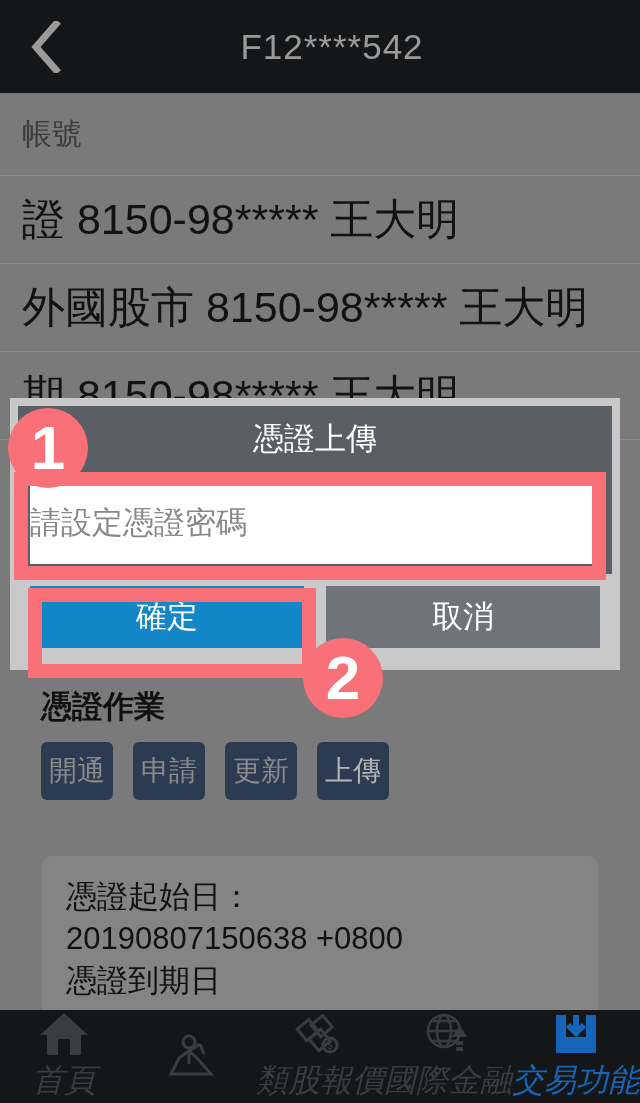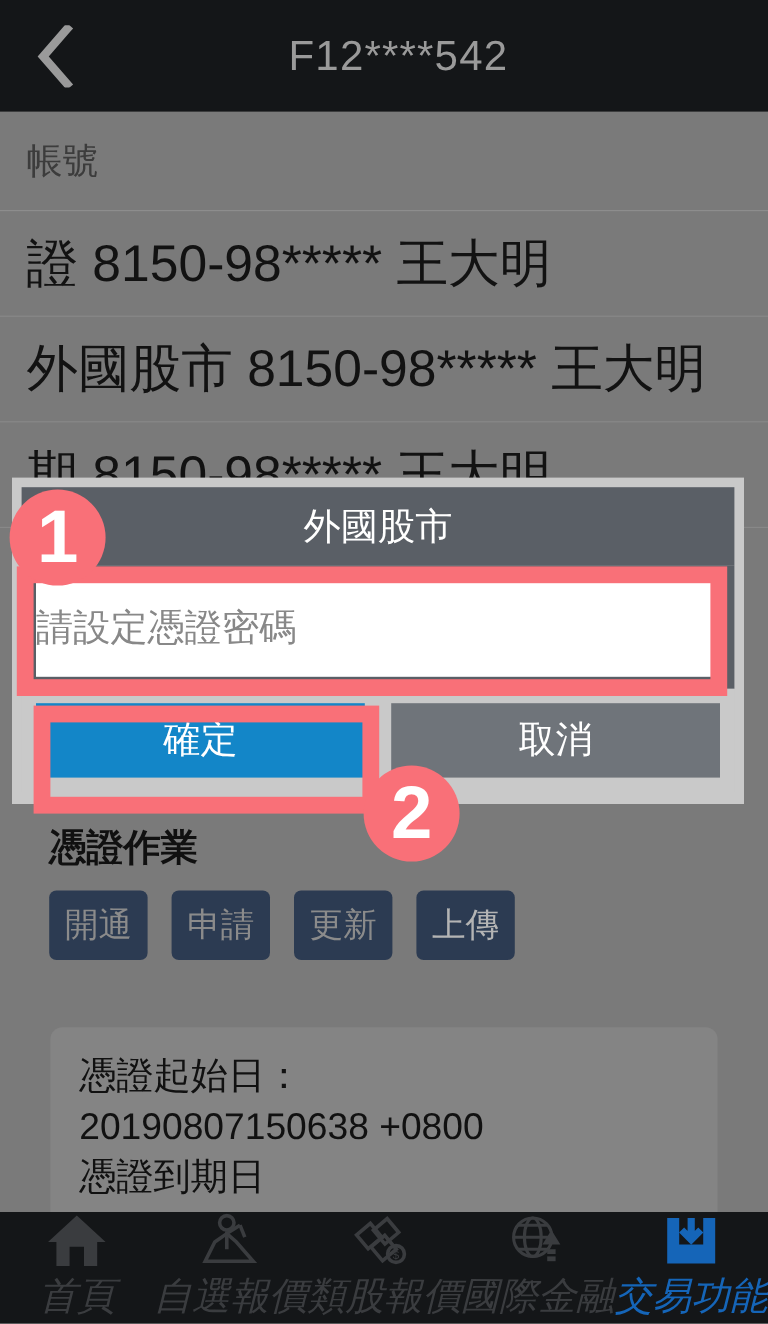--- a/index.html
+++ b/index.html
@@ -61,21 +61,21 @@
   
   .cert-ops { position: absolute; left: 0; top: 672px; width: 640px; }
   .block-title {
     padding: 14px 0 0 41px;
     color: #101010;
     font-size: 31px;
     font-weight: bold;
   }
   .op-row { display: flex; padding: 14px 0 0 41px; gap: 20px; }
   .op-btn {
-    width: 82px; height: 58px;
+    width: 72px; height: 58px;
     background: #2c3b52;
     border-radius: 6px;
     display: flex; align-items: center; justify-content: center;
     color: #8b8b8b;
     font-size: 28px;
     cursor: pointer;
   }
   .op-btn.active { color: #b4b4b4; }
 
   
@@ -225,21 +225,21 @@
   <div class="cert-info">
     <div class="info-card">
       <div class="info-line">憑證起始日：</div>
       <div class="info-line">20190807150638 +0800</div>
       <div class="info-line">憑證到期日</div>
     </div>
   </div>
 
   <div class="dialog">
     <div class="dlg-title">
-      <span>外國股市</span>
+      <span>憑證上傳</span>
     </div>
     <div class="dlg-input-wrap">
       <input class="dlg-input" type="text" placeholder="請設定憑證密碼" style="">
     </div>
     <div class="dlg-actions">
       <div class="dlg-btn primary">
         <span>確定</span>
       </div>
       <div class="dlg-btn secondary">
         <span>取消</span>
@@ -279,21 +279,20 @@
     <div class="nav-item">
       <span class="nav-ico">
         <svg width="52" height="46" viewBox="0 0 52 46" aria-hidden="true">
           <circle cx="23" cy="8" r="6" fill="none" stroke="#3a3c3f" stroke-width="3"></circle>
           <path d="M23 15 L23 30" stroke="#3a3c3f" stroke-width="3"></path>
           <path d="M23 17 L34 10" stroke="#3a3c3f" stroke-width="3"></path>
           <path d="M34 10 L38 20" stroke="#3a3c3f" stroke-width="3"></path>
           <path d="M23 17 L13 24 L5 40 L45 40 L31 24 Z" fill="none" stroke="#3a3c3f" stroke-width="3"></path>
         </svg>
       </span>
-      <span class="nav-label">自選報價</span>
     </div>
 
     <div class="nav-item">
       <span class="nav-ico">
         <svg width="52" height="46" viewBox="0 0 52 46" aria-hidden="true">
           <g stroke="#3a3c3f" stroke-width="3" fill="none">
             <rect x="6" y="12" width="15" height="15" transform="rotate(-40 13 19)"></rect>
             <rect x="20" y="8" width="15" height="15" transform="rotate(-40 27 15)"></rect>
             <rect x="18" y="22" width="15" height="15" transform="rotate(-40 25 29)"></rect>
             <circle cx="36" cy="34" r="7"></circle>

